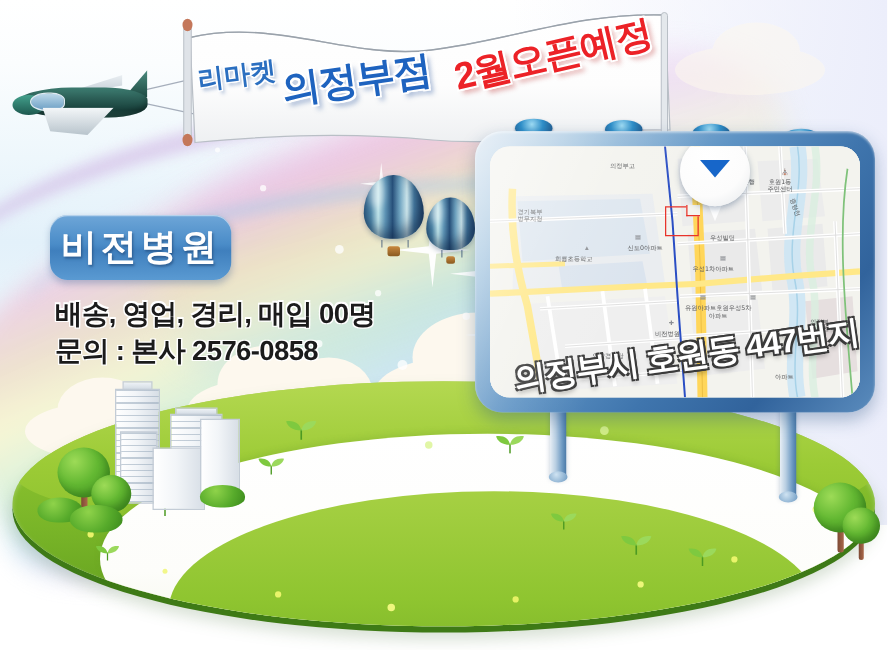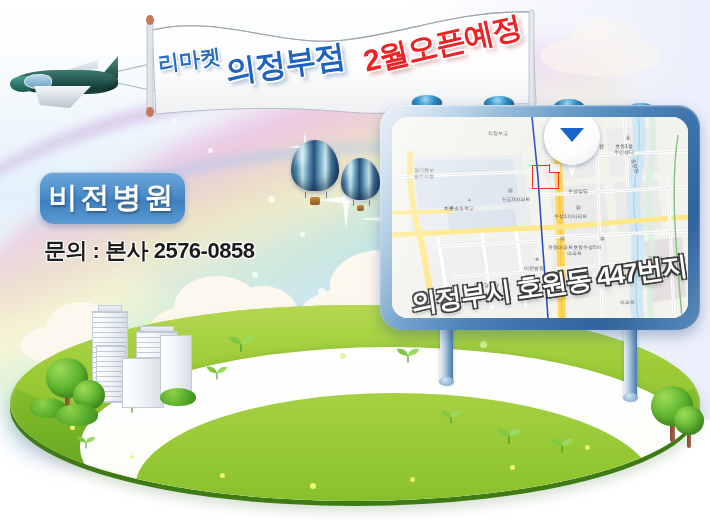--- a/index.html
+++ b/index.html
@@ -430,20 +430,21 @@
   <div class="balloon" style="left:341px;top:158px;width:39px;height:54px;">
     <div class="env"></div>
     <div class="ropes"></div>
     <div class="basket"></div>
   </div>
 
   <div class="badge">
     <span>비전병원</span>
   </div>
   <div class="lines">
+    <div>배송, 영업, 경리, 매입 00명</div>
     <div>문의 : 본사 2576-0858</div>
   </div>
 
   <div class="ground-shadow"></div>
   <div class="ground">
     <div class="ground-top"></div>
     <div class="road"></div>
     <div class="road-in"></div>
 
     <div class="gdot" style="left:60px;top:120px;width:5px;height:5px;background:#eaf36a;"></div>

